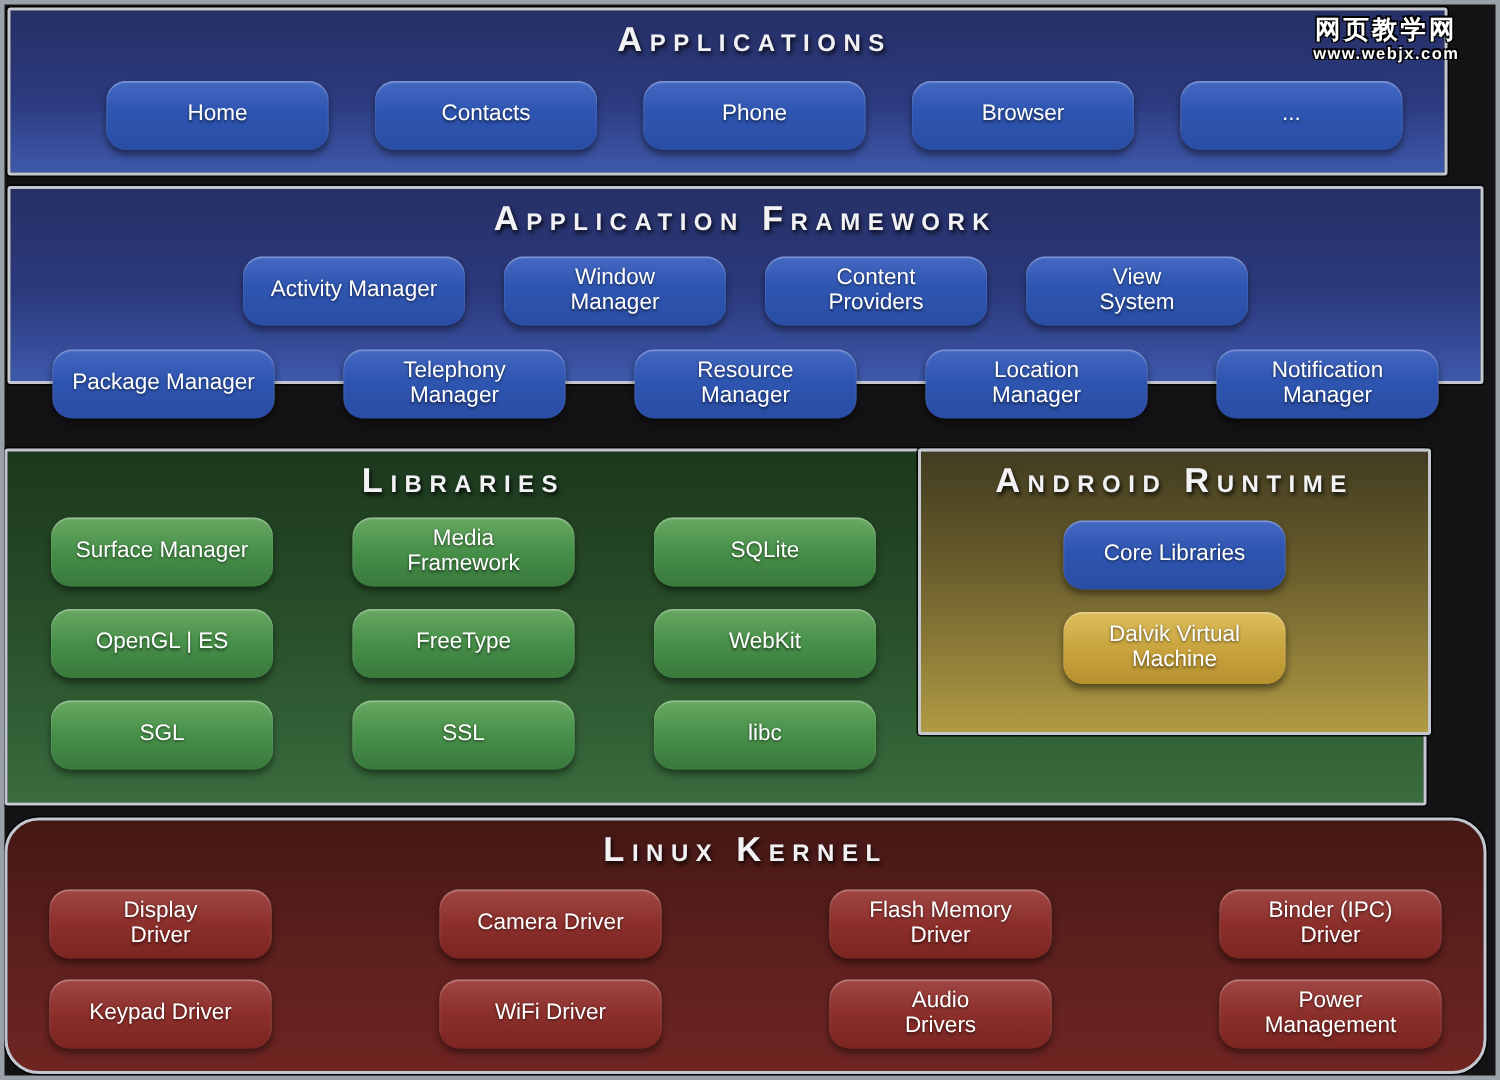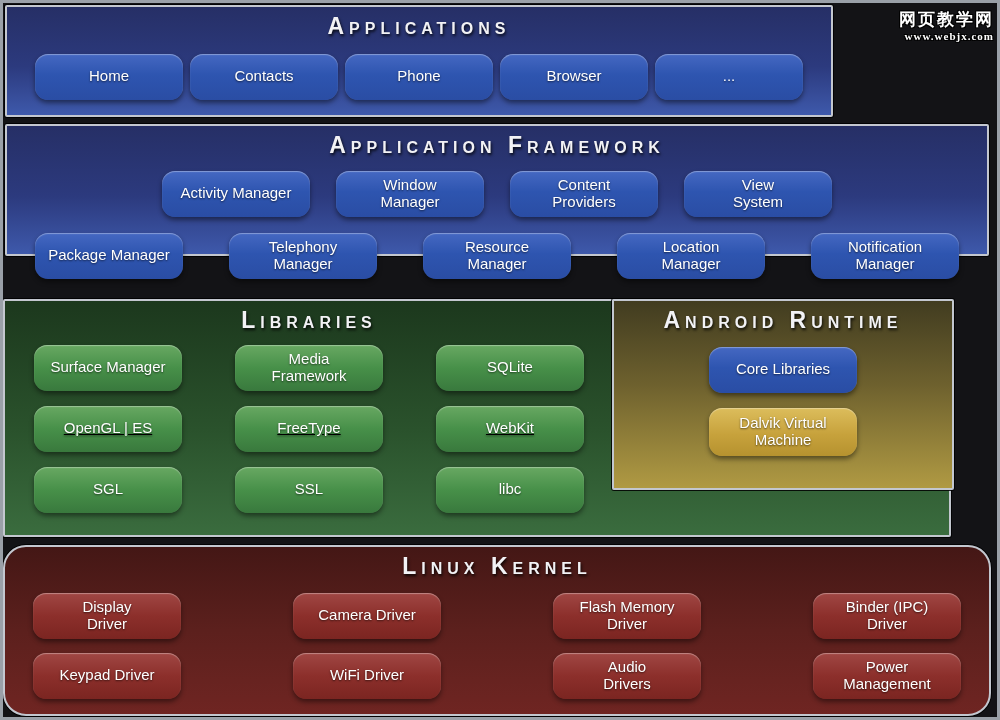--- a/index.html
+++ b/index.html
@@ -63,41 +63,40 @@
   .lib-grid { display:flex; justify-content:space-between; padding:0 29px; margin-top:10px; }
   .lib-gap  { margin-top:15px; }
 
   .rt-node-core   { margin:12px auto 0 auto; }
   .rt-node-dalvik { margin:15px auto 0 auto; height:48px; }
 
   .k-row1 { margin-top:12px; }
   .k-row2 { margin-top:14px; }
 
   .watermark {
-    position:absolute; top:6px; right:3px;
-    text-align:right; color:#ffffff; font-weight:bold;
+    position:absolute; top:6px; right:24px;
+    text-align:center; color:#ffffff; font-weight:bold;
     text-shadow:-1px -1px 0 #000, 1px -1px 0 #000, -1px 1px 0 #000, 1px 1px 0 #000;
     line-height:1.25;
     z-index:10;
-    font-family:Liberation Serif, serif;
   }
   .watermark .wm-line1 { font-size:17px; letter-spacing:2px; }
   .watermark .wm-line2 { font-size:11px; letter-spacing:1px; }
 </style>
 </head>
 <body>
 
 <div class="stage">
 
   <div class="watermark">
     <div class="wm-line1">网页教学网</div>
     <div class="wm-line2">www.webjx.com</div>
   </div>
 
-  <div class="panel blue" style="left:2px; top:2px; width:828px; height:112px;">
+  <div class="panel blue" style="left:2px; top:2px; width:960px; height:112px;padding-left:36px;">
     <div class="section-title">Applications</div>
     <div class="row-between apps-row">
       <div class="node blue">Home</div>
       <div class="node blue">Contacts</div>
       <div class="node blue">Phone</div>
       <div class="node blue">Browser</div>
       <div class="node blue">...</div>
     </div>
   </div>
 
@@ -127,21 +126,21 @@
 
   <div class="panel green" style="left:0px; top:296px; width:948px; height:238px;">
     <div class="lib-zone">
       <div class="section-title">Libraries</div>
       <div class="lib-grid">
         <div class="node green">Surface Manager</div>
         <div class="node green">Media
 Framework</div>
         <div class="node green">SQLite</div>
       </div>
-      <div class="lib-grid lib-gap" style="margin-top:15px;text-decoration:underline;">
+      <div class="lib-grid lib-gap" style="margin-top:15px;">
         <div class="node green">OpenGL | ES</div>
         <div class="node green">FreeType</div>
         <div class="node green">WebKit</div>
       </div>
       <div class="lib-grid lib-gap" style="margin-top:15px;">
         <div class="node green">SGL</div>
         <div class="node green">SSL</div>
         <div class="node green">libc</div>
       </div>
     </div>

